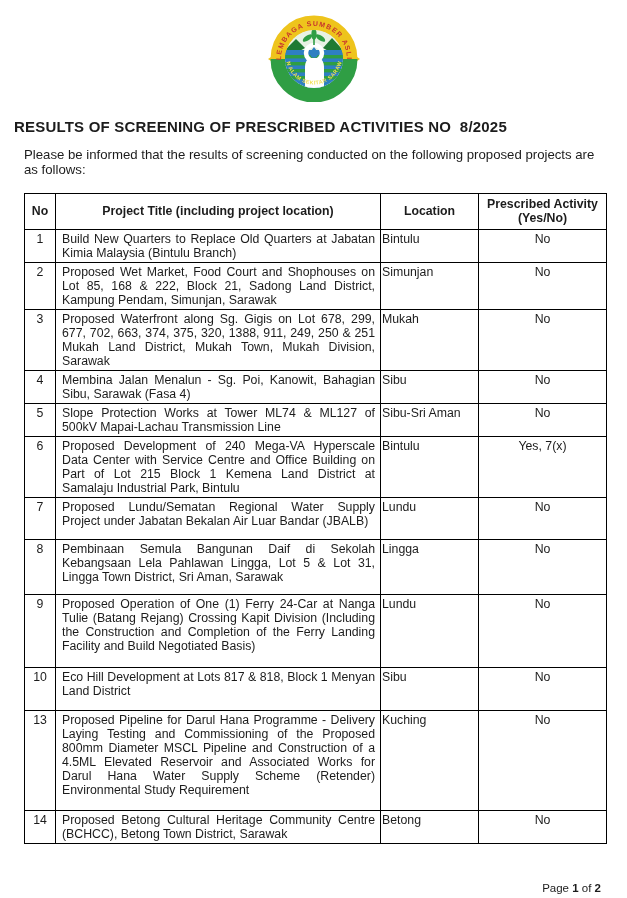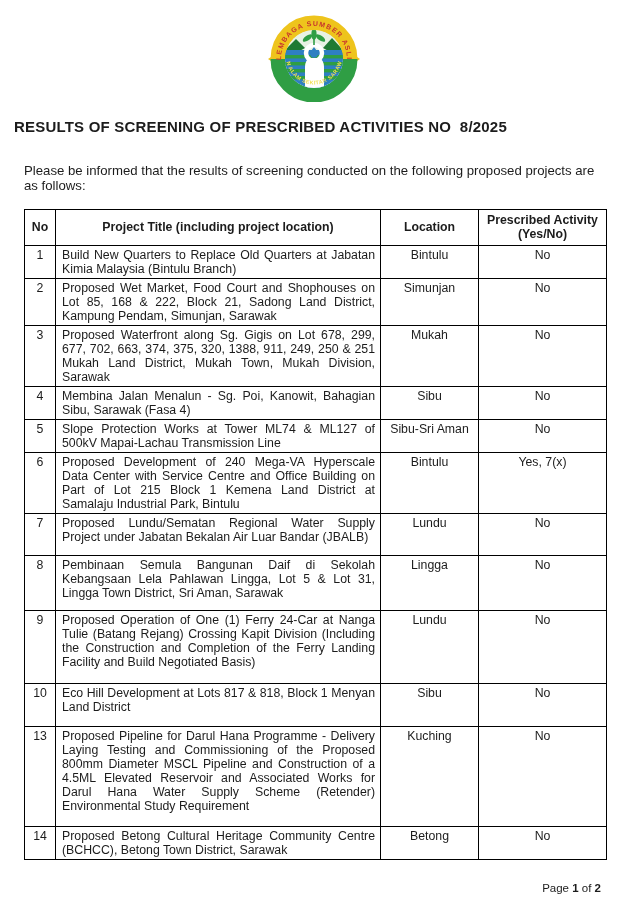--- a/index.html
+++ b/index.html
@@ -14,21 +14,21 @@
   }
   .logo-wrap { display:flex; justify-content:center; padding-top:12px; }
   .page-title {
     margin:16px 14px 0 14px;
     font-size:15px;
     font-weight:bold;
     letter-spacing:0.2px;
     white-space:pre-wrap;
   }
   .intro {
-    margin:28px 24px 0 24px;
+    margin:12px 24px 0 24px;
     font-size:13.2px;
     line-height:1.17;
   }
   table.results {
     border-collapse:collapse;
     table-layout:fixed;
     width:582px;
     margin:15px 0 0 24px;
     font-size:12.3px;
     line-height:1.14;
@@ -37,21 +37,21 @@
   table.results th {
     font-weight:bold;
     text-align:center;
     vertical-align:middle;
     padding:2px 3px;
   }
   thead tr { height:36px; }
   td { vertical-align:top; }
   td.col-no  { text-align:center; padding-top:2px; }
   td.col-title { text-align:justify; padding:2px 5px 2px 6px; }
-  td.col-loc { text-align:center; padding-top:2px; }
+  td.col-loc { padding-top:2px; }
   td.col-pa  { text-align:center; padding-top:2px; }
   .col-w-no { width:31px; } .col-w-title { width:325px; }
   .col-w-loc { width:98px; } .col-w-pa { width:128px; }
   .footer {
     position:absolute;
     right:26px; bottom:4px;
     font-size:11.5px;
   }
   .footer .num { font-weight:bold; }
 </style>

